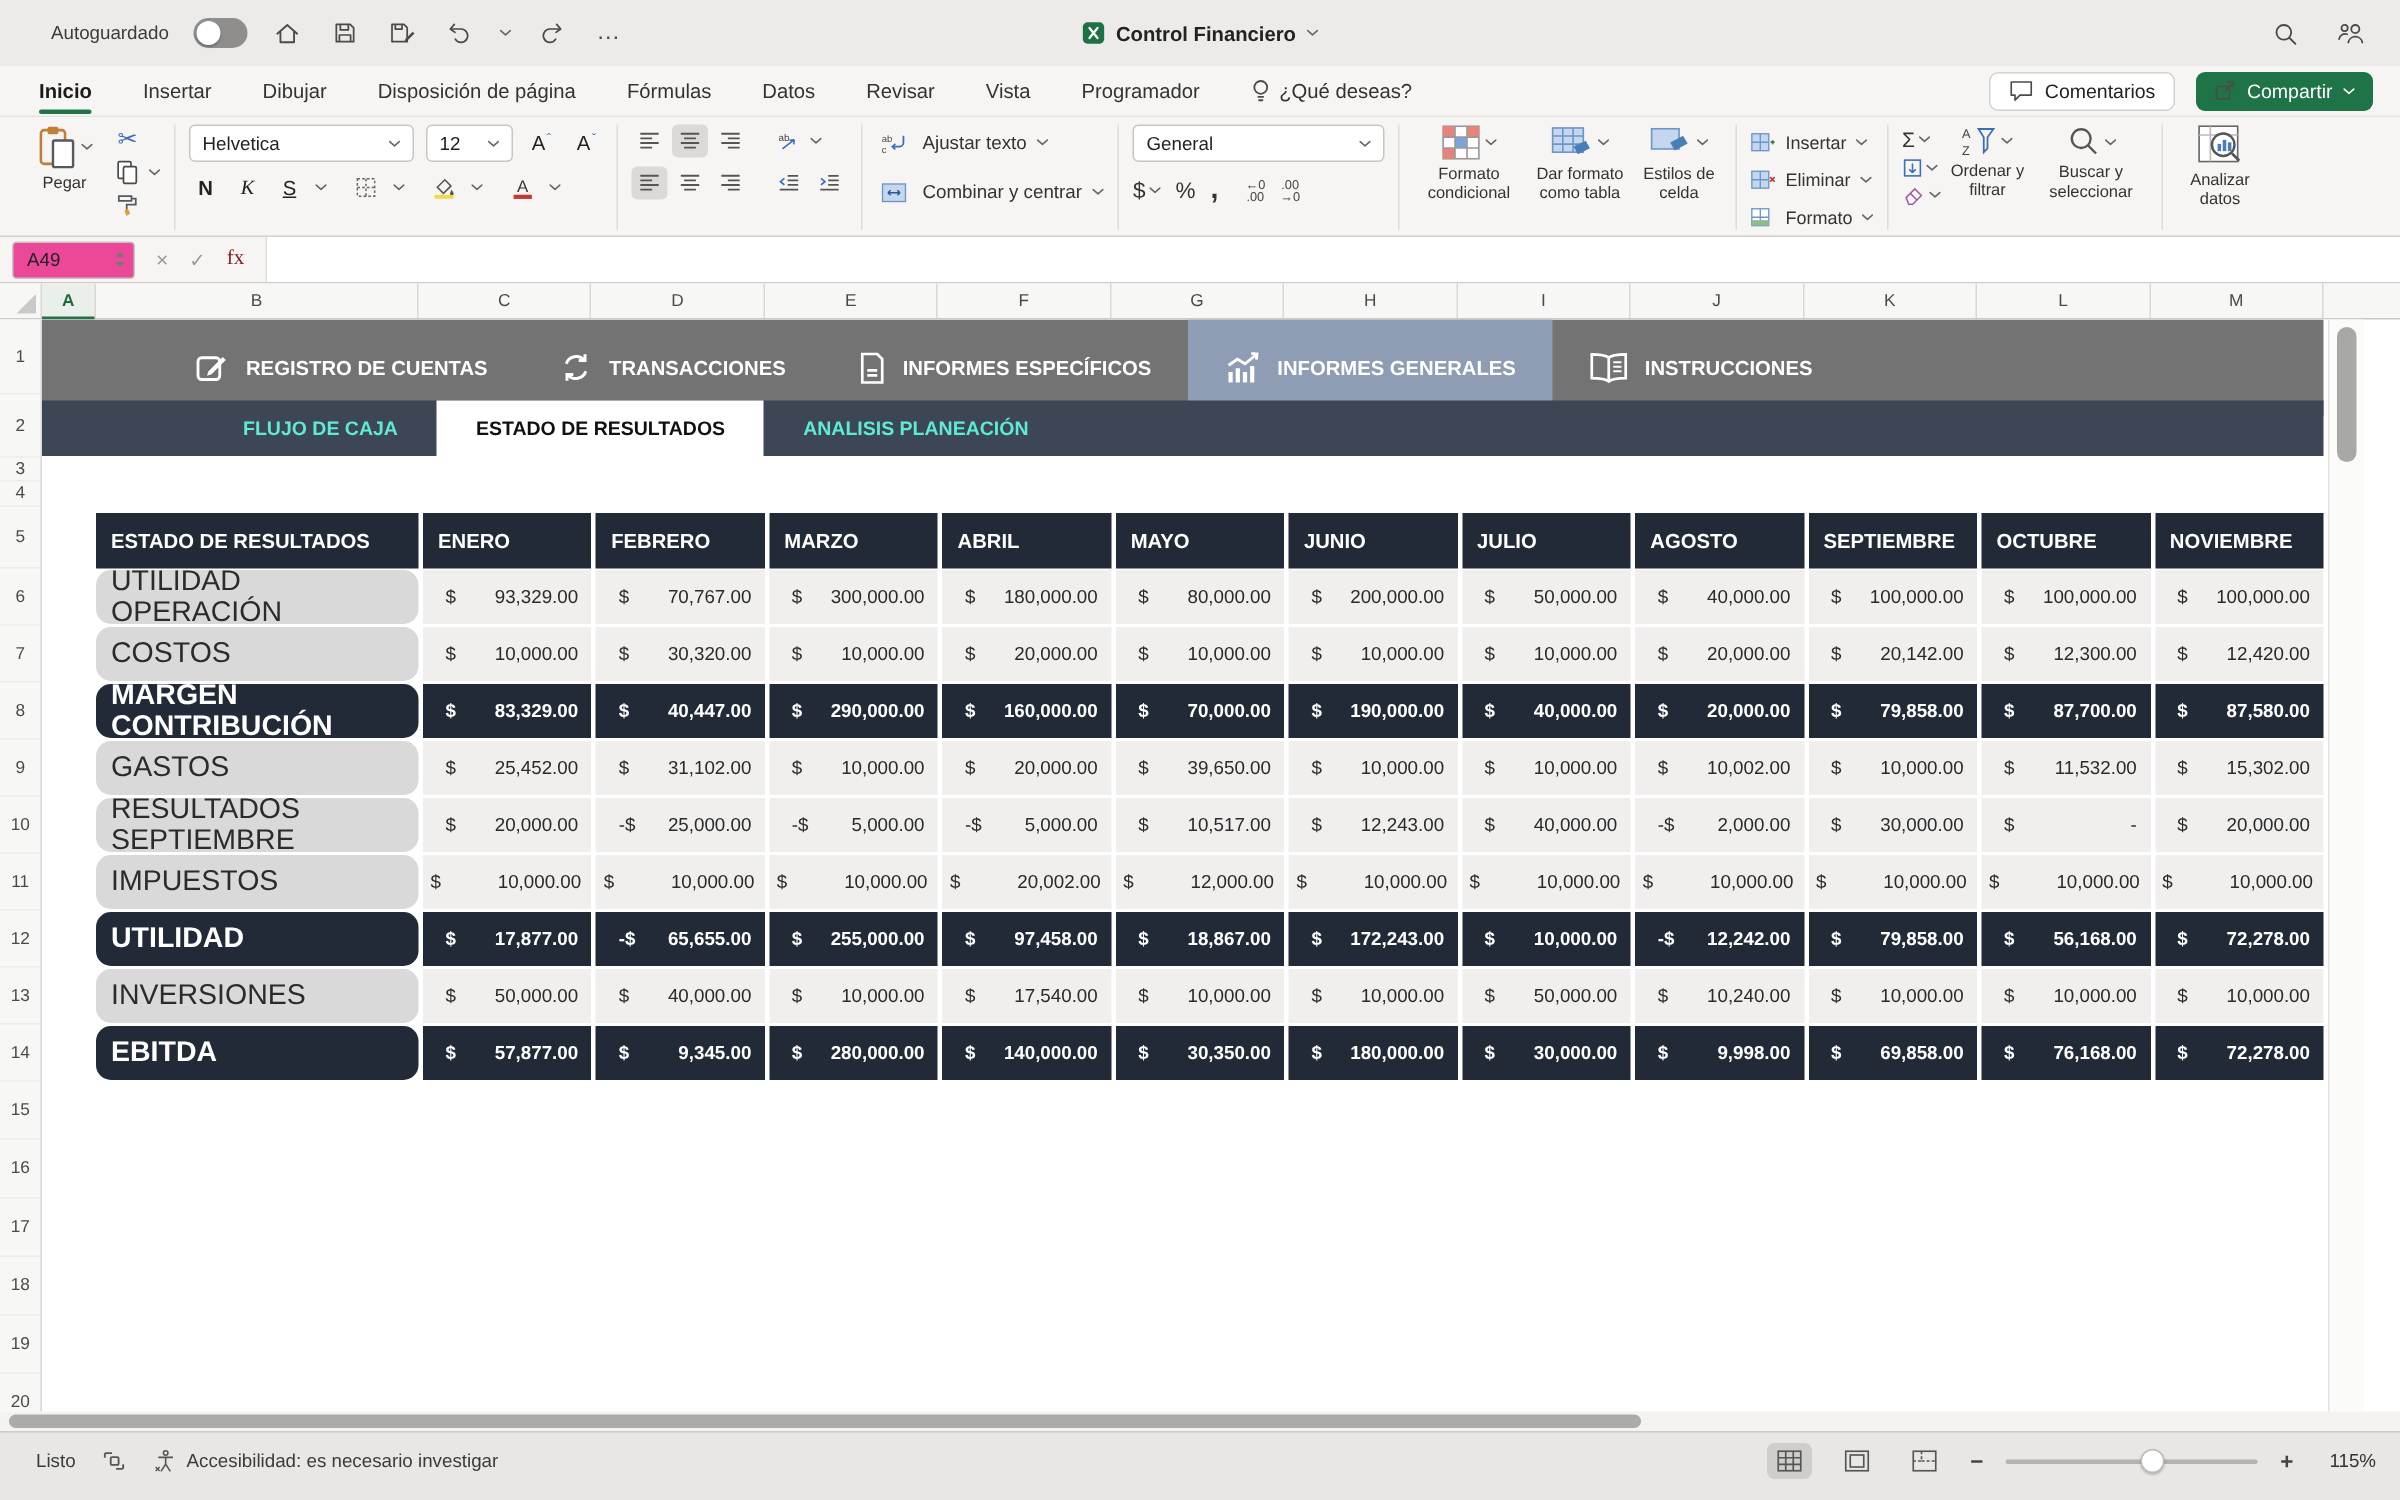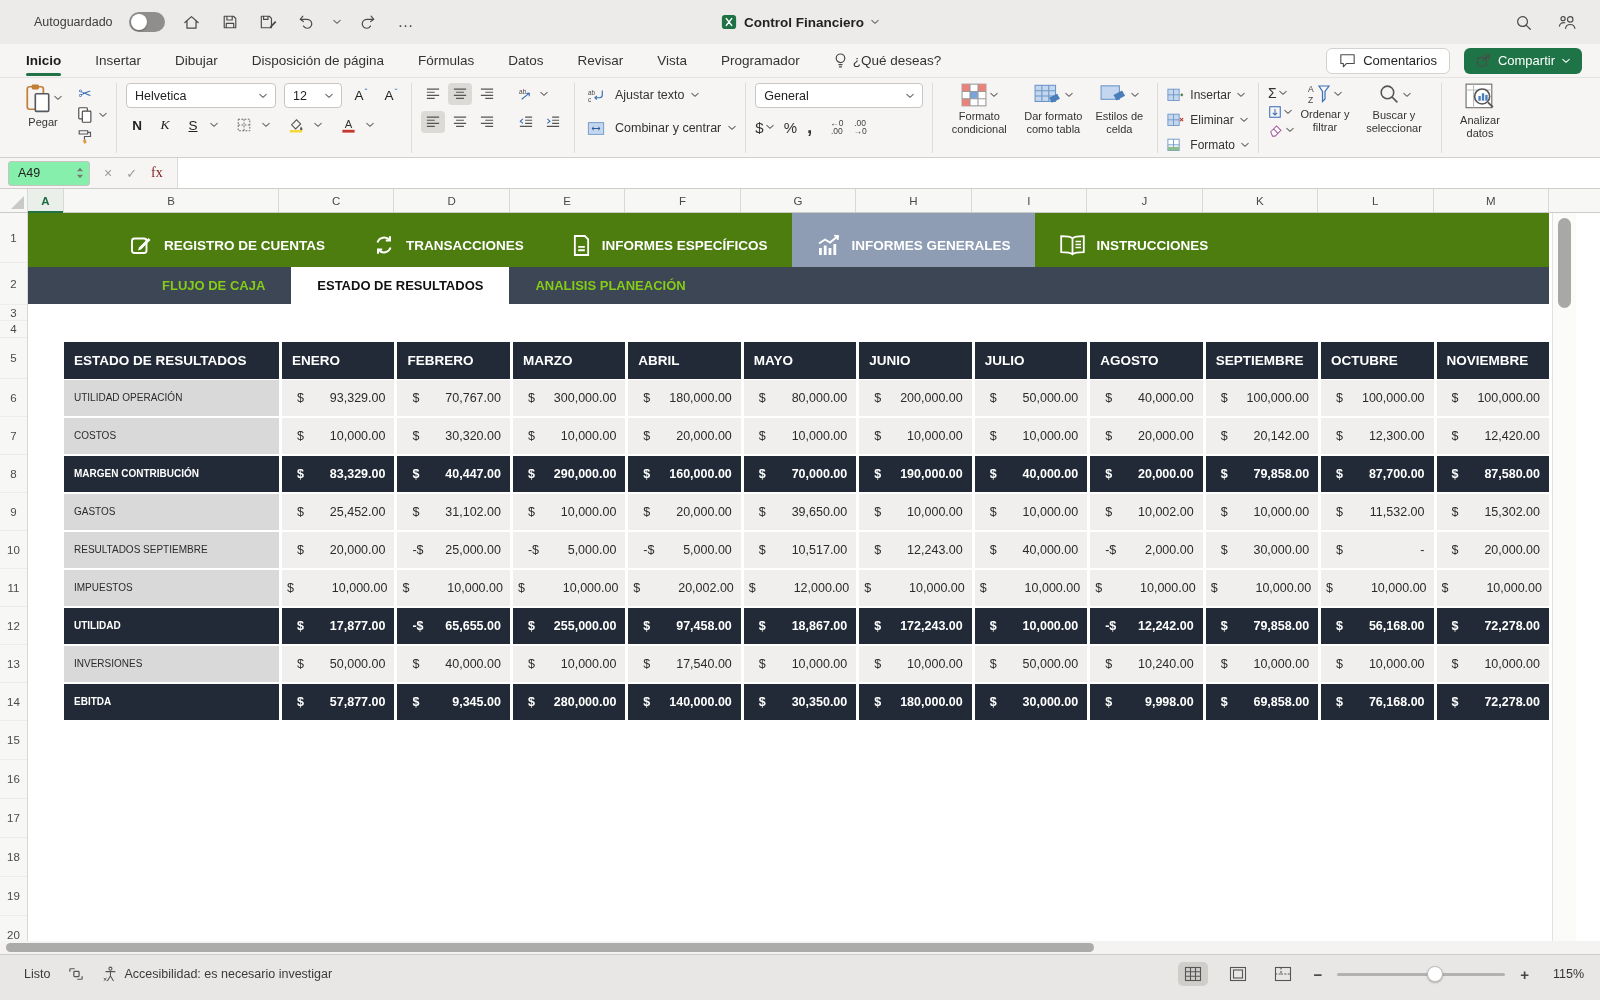--- a/index.html
+++ b/index.html
@@ -53,49 +53,49 @@
   .wmbtn{display:flex;align-items:center;gap:7px;font-size:12.5px;color:#333;height:24px;}
   .stackbtn{display:flex;flex-direction:column;align-items:center;gap:3px;width:74px;}
   .stackbtn .blabel{font-size:11px;color:#333;text-align:center;line-height:1.18;}
   .cellrow{display:flex;align-items:center;gap:6px;font-size:12px;color:#333;height:20px;}
   .glyph{font-size:15px;color:#333;}
   .decic{display:flex;flex-direction:column;align-items:center;line-height:1;font-size:8.5px;color:#444;}
   .supc{font-size:9px;color:#3A6FB7;margin-left:1px;transform:translateY(-4px);display:inline-block;}
 
   
   .fbar{position:absolute;top:158px;left:0;width:1600px;height:31px;background:#F6F5F3;border-bottom:1px solid #CFCDC9;display:flex;align-items:center;}
-  .namebox{width:82px;height:25px;background:#86efac;border:1px solid #C6C4C0;border-radius:3px;margin-left:8px;display:flex;align-items:center;justify-content:space-between;padding:0 5px 0 9px;font-size:12.5px;color:#222;}
+  .namebox{width:82px;height:25px;background:#ec4899;border:1px solid #C6C4C0;border-radius:3px;margin-left:8px;display:flex;align-items:center;justify-content:space-between;padding:0 5px 0 9px;font-size:12.5px;color:#222;}
   .fbicons{display:flex;align-items:center;gap:14px;padding:0 14px;color:#9a9a98;}
   .fx{font-family:"Liberation Serif",serif;font-size:14px;color:#7f1d1d;}
   .finput{flex:1;height:100%;background:#fff;border-left:1px solid #DDDBD7;}
 
   
   .colhdrs{position:absolute;top:189px;left:0;width:1600px;height:24px;background:#F7F7F5;border-bottom:1px solid #CBCBC9;display:flex;}
   .corner{width:28px;height:100%;border-right:1px solid #D8D8D6;position:relative;}
   .corner::after{content:"";position:absolute;right:3px;bottom:3px;border-left:13px solid transparent;border-bottom:13px solid #C9C9C7;}
   .colhdr{height:100%;border-right:1px solid #D8D8D6;display:flex;align-items:center;justify-content:center;font-size:11.5px;color:#4a4a4a;position:relative;}
   .colhdr.sel{color:#1E6B43;background:#EAEFEA;font-weight:bold;}
   .colhdr.sel::after{content:"";position:absolute;left:0;right:0;bottom:-1px;height:2.5px;background:#217346;}
   .gutter{position:absolute;top:213px;left:0;width:28px;height:728px;background:#F7F7F5;border-right:1px solid #D8D8D6;overflow:hidden;}
   .rownum{display:flex;align-items:center;justify-content:center;font-size:11.5px;color:#4a4a4a;border-bottom:1px solid #ECECEA;}
 
   
   .canvas{position:absolute;top:213px;left:28px;width:1524px;height:728px;background:#fff;overflow:hidden;}
-  .navbar{position:absolute;top:0;left:0;width:1521px;height:64px;background:#4d7c0f;display:flex;align-items:center;padding-left:78px;}
+  .navbar{position:absolute;top:0;left:0;width:1521px;height:64px;background:#737373;display:flex;align-items:center;padding-left:78px;}
   .navtab{height:100%;display:flex;align-items:center;gap:11px;padding:0 24px;color:#fff;font-size:13.5px;font-weight:bold;white-space:nowrap;}
   .navtab.active{background:#8E9DB4;}
   .subtabs{position:absolute;top:54px;left:0;width:1521px;height:37px;background:#3D4655;display:flex;align-items:center;padding-left:108px;}
-  .subtab{height:100%;display:flex;align-items:center;padding:0 26px;color:#84cc16;font-size:13px;font-weight:bold;white-space:nowrap;}
+  .subtab{height:100%;display:flex;align-items:center;padding:0 26px;color:#5eead4;font-size:13px;font-weight:bold;white-space:nowrap;}
   .subtab.active{background:#fff;color:#111;}
 
   
   .rtable{position:absolute;left:36px;top:129px;width:1485px;display:grid;grid-template-columns:215px repeat(11,1fr);grid-auto-rows:36px;gap:2px 3px;background:#fff;}
   .rtable .hd{grid-row:1;background:#212A36;color:#fff;font-weight:bold;font-size:13.5px;display:flex;align-items:center;padding:0 10px;height:37px;white-space:nowrap;overflow:hidden;}
   .cell{display:flex;align-items:center;font-size:12.5px;color:#2b2b2b;}
-  .cell.lab{background:#D9D9D9;padding:16px 10px;font-size:10px;line-height:1.12;}
+  .cell.lab{background:#D9D9D9;padding:16px 10px;font-size:19px;line-height:1.12;border-radius:10px;}
   .cell.val{background:#F0EFEE;justify-content:space-between;padding:0 9px 0 15px;}
   .cell.val .amt{text-align:right;}
 
   
   .vscroll{position:absolute;top:213px;left:1552px;width:24px;height:728px;background:#FBFBFA;border-left:1px solid #E2E2E0;}
   .vthumb{position:absolute;left:5px;top:5px;width:13px;height:90px;background:#A8A8A6;border-radius:7px;}
   .hscroll{position:absolute;top:941px;left:0;width:1600px;height:13px;background:#F4F3F1;}
   .hthumb{position:absolute;left:6px;top:2px;width:1088px;height:9px;background:#ABABA9;border-radius:5px;}
   .statusbar{position:absolute;top:954px;left:0;width:1600px;height:46px;background:#E8E7E5;border-top:1px solid #CDCCC9;display:flex;align-items:flex-start;padding:6px 16px 0 24px;font-size:12.5px;color:#3b3b3b;}
   .sb-left{display:flex;align-items:center;gap:18px;height:26px;}

